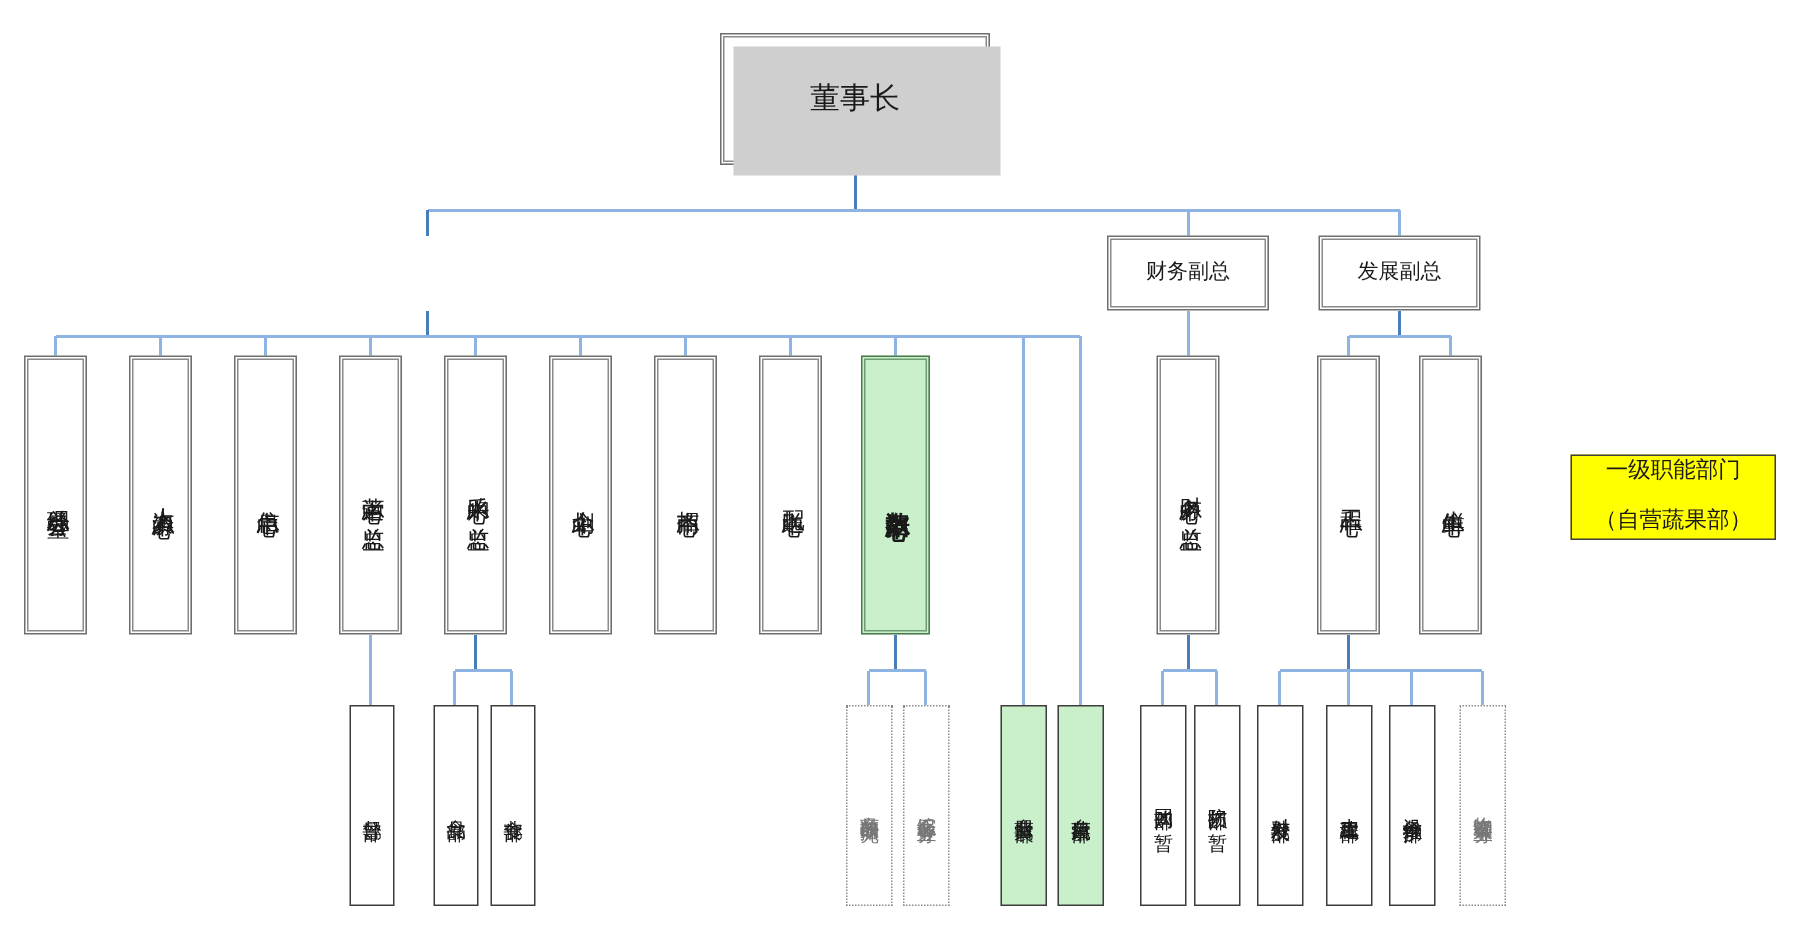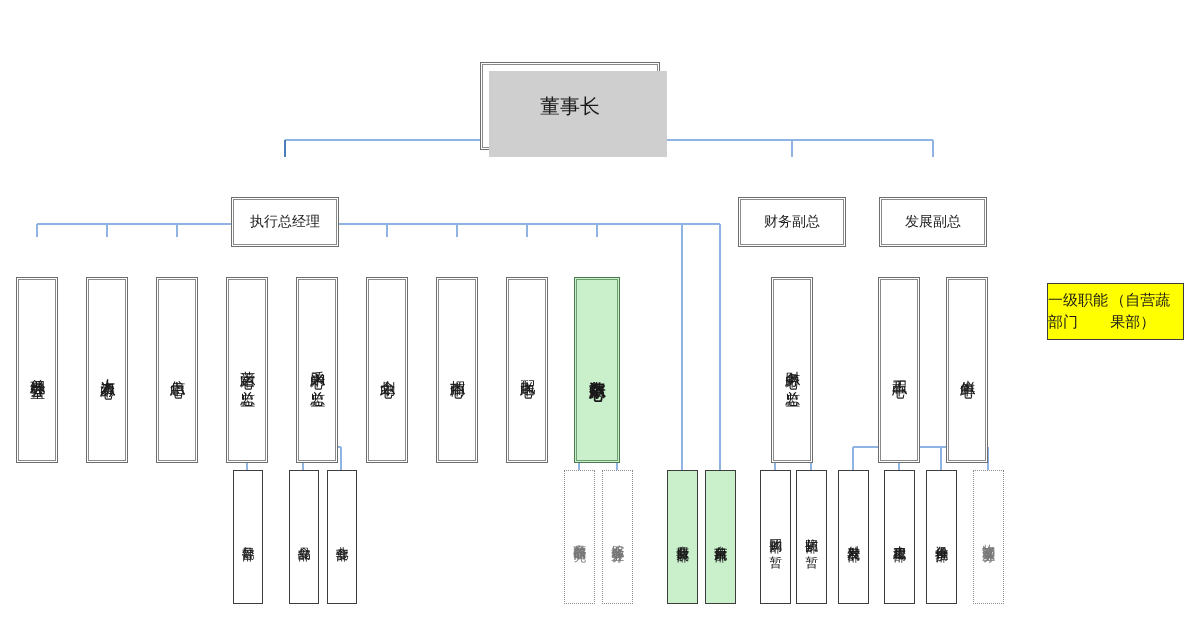--- a/index.html
+++ b/index.html
@@ -38,21 +38,20 @@
     justify-content: center;
     text-align: center;
     color: #1a1a1a;
     z-index: 3;
   }
   
   .dbl {
     border: 1px solid #6e6e6e;
     box-shadow: inset 0 0 0 1px #ffffff, inset 0 0 0 2px #8a8a8a;
     padding: 14px;
-    margin-top: 40px;
   }
   .single {
     border: 1px solid #3d3d3d;
   }
   .dotted {
     border: 1px dotted #8c8c8c;
     color: #777777;
   }
   .shadowed::after {
     content: "";
@@ -86,27 +85,28 @@
     white-space: pre;
   }
 
   
   .legend {
     position: absolute;
     box-sizing: border-box;
     background: #ffff00;
     border: 1px solid #3d3d3d;
     display: flex;
-    flex-direction: row;
+    flex-direction: column;
     align-items: center;
     justify-content: space-between;
     color: #1a1a1a;
     font-size: 15px;
     line-height: 1.45;
     z-index: 3;
+    margin-top: 20px;
   }
 </style>
 </head>
 <body>
 
 <div id="chart">
 
   <svg id="lines" viewBox="0 0 1200 626" width="1200" height="626">
     <g stroke="#8fb4e3" stroke-width="2" fill="none" shape-rendering="crispEdges">
 
@@ -166,23 +166,20 @@
       <line x1="899" y1="447" x2="899" y2="470"></line>
       <line x1="941" y1="447" x2="941" y2="470"></line>
       <line x1="988" y1="447" x2="988" y2="470"></line>
     </g>
   </svg>
 
   <div class="node dbl shadowed" style="left:480px; top:22px; width:180px; height:88px;">
     <span class="htext" style="font-size:20px;">董事长</span>
   </div>
 
-  <div class="node dbl" style="left:231px; top:157px; width:108px; height:50px;">
-    <span class="htext" style="font-size:14px;">执行总经理</span>
-  </div>
 
   <div class="node dbl" style="left:879px; top:157px; width:108px; height:50px;">
     <span class="htext" style="font-size:14px;">发展副总</span>
   </div>
 
   <div class="node dbl" style="left:738px; top:157px; width:108px; height:50px;">
     <span class="htext" style="font-size:14px;">财务副总</span>
   </div>
 
   <div class="node dbl" style="left:16px; top:237px; width:42px; height:186px;">

